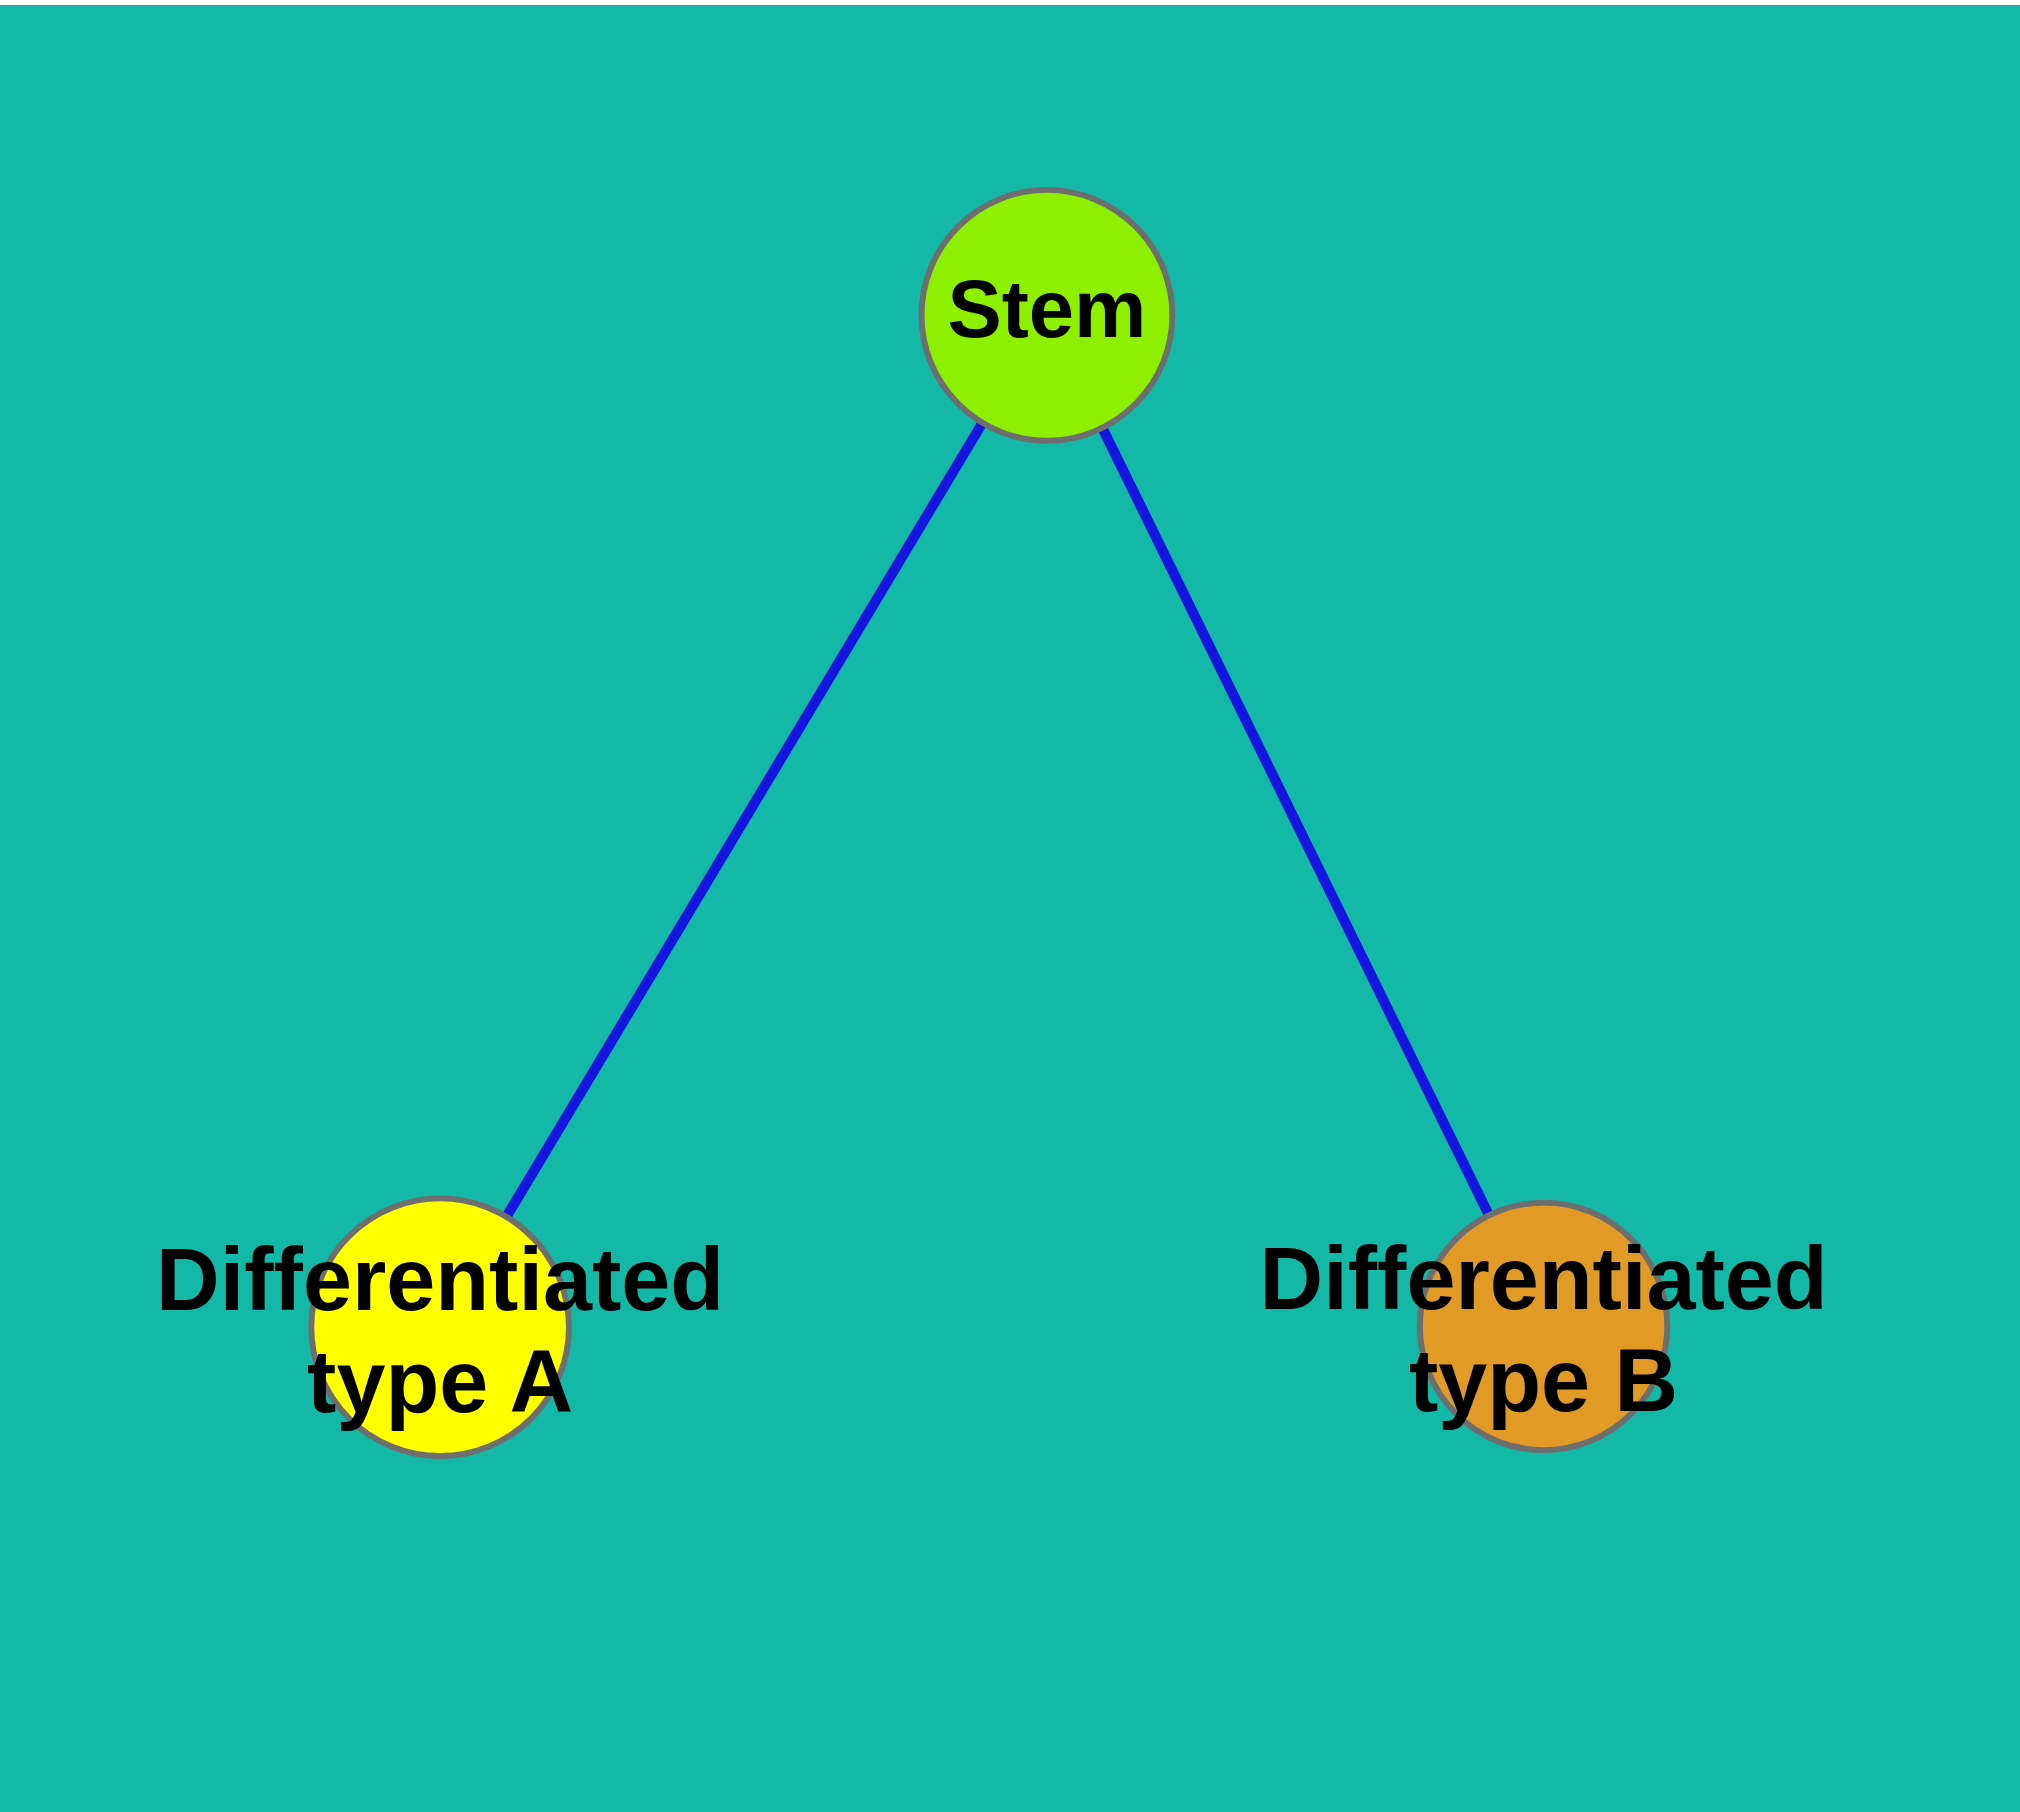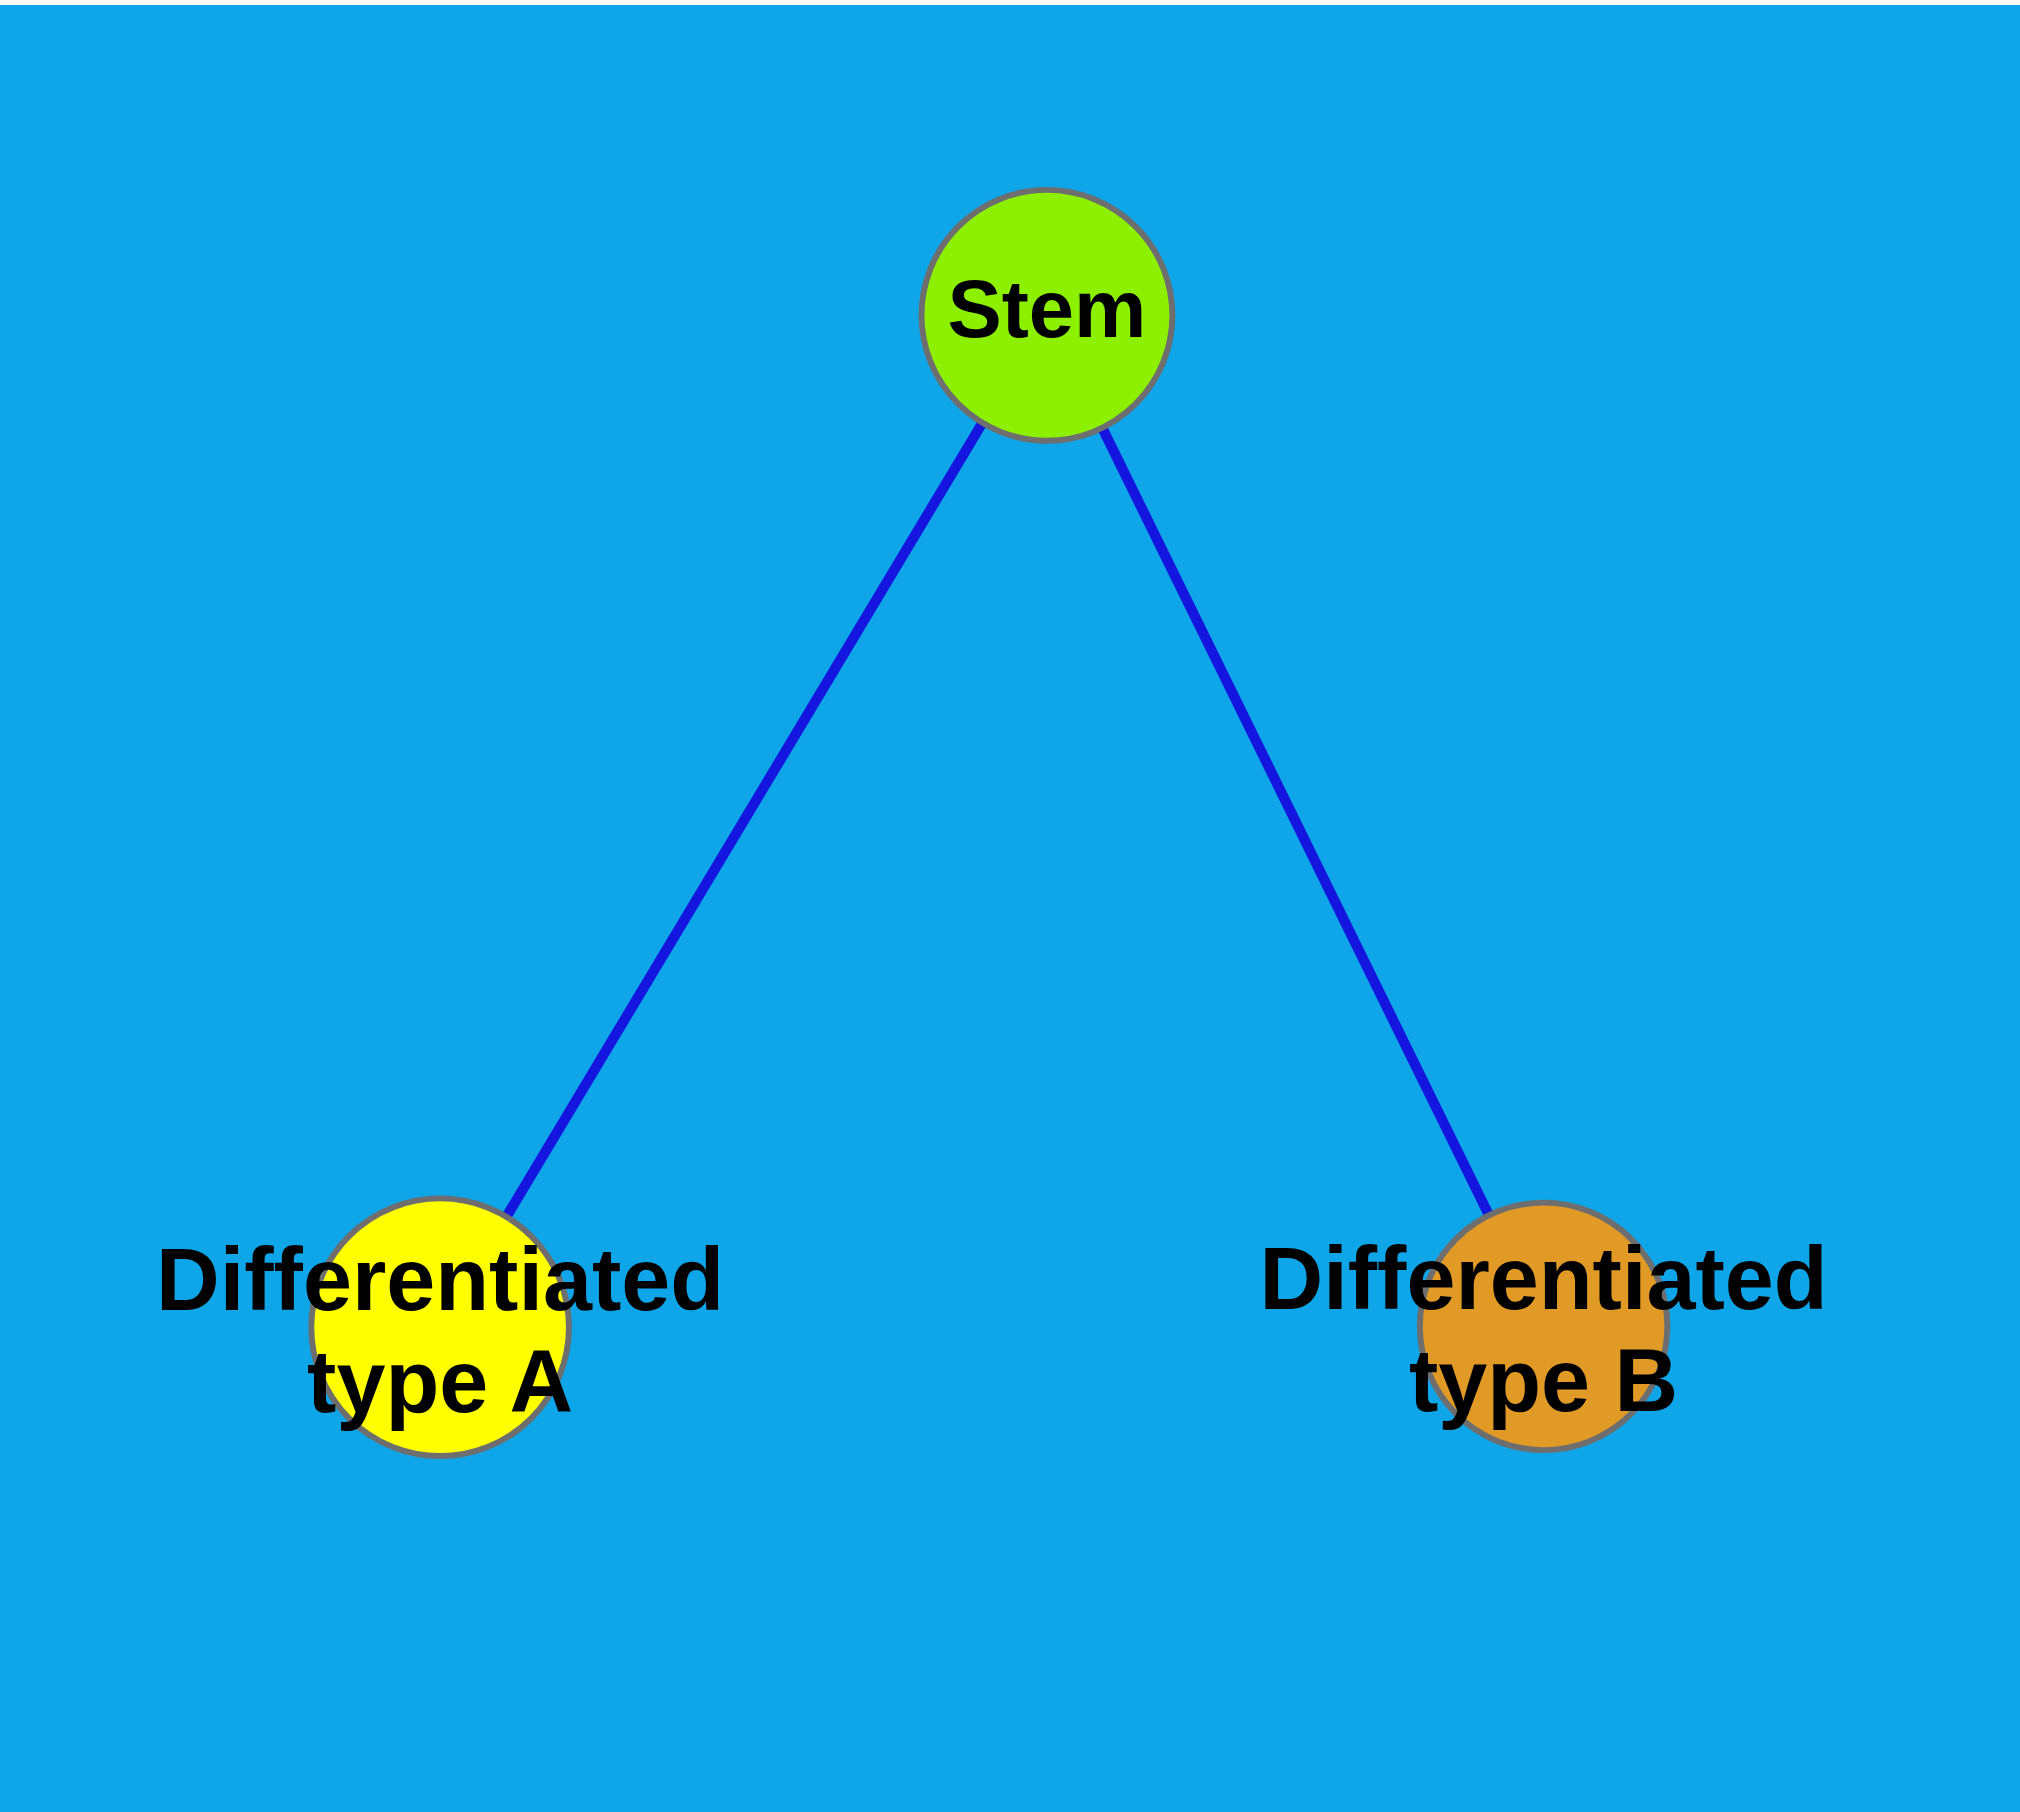--- a/index.html
+++ b/index.html
@@ -36,21 +36,21 @@
     top: 0;
     left: 0;
     width: 2021px;
     height: 5.1px;
     background: #ffffff;
   }
 </style>
 </head>
 <body>
 
-<div id="canvas" style="background: #0ea5e9;">
+<div id="canvas" style="background: #14b8a6;">
   <svg id="graph-svg" viewBox="0 0 2384 2138">
     <g id="edges-layer">
         <line x1="1161.971603466249" y1="493.7819908677356" x2="594.0855344642791" y2="1440.7875305162718" stroke="#1515e0" stroke-width="12" stroke-linecap="butt"></line>
         <line x1="1297.605331008743" y1="499.4541977703588" x2="1759.2764342167325" y2="1439.3409317757025" stroke="#1515e0" stroke-width="12" stroke-linecap="butt"></line>
       </g>
     <g id="nodes-layer">
         <circle cx="1235" cy="372" r="148" fill="#8cf000" stroke="#6e6e6e" stroke-width="7"></circle>
         <circle cx="519" cy="1566" r="152" fill="#ffff00" stroke="#6e6e6e" stroke-width="7"></circle>
         <circle cx="1821" cy="1565" r="146" fill="#e09a25" stroke="#6e6e6e" stroke-width="7"></circle>
       </g>

